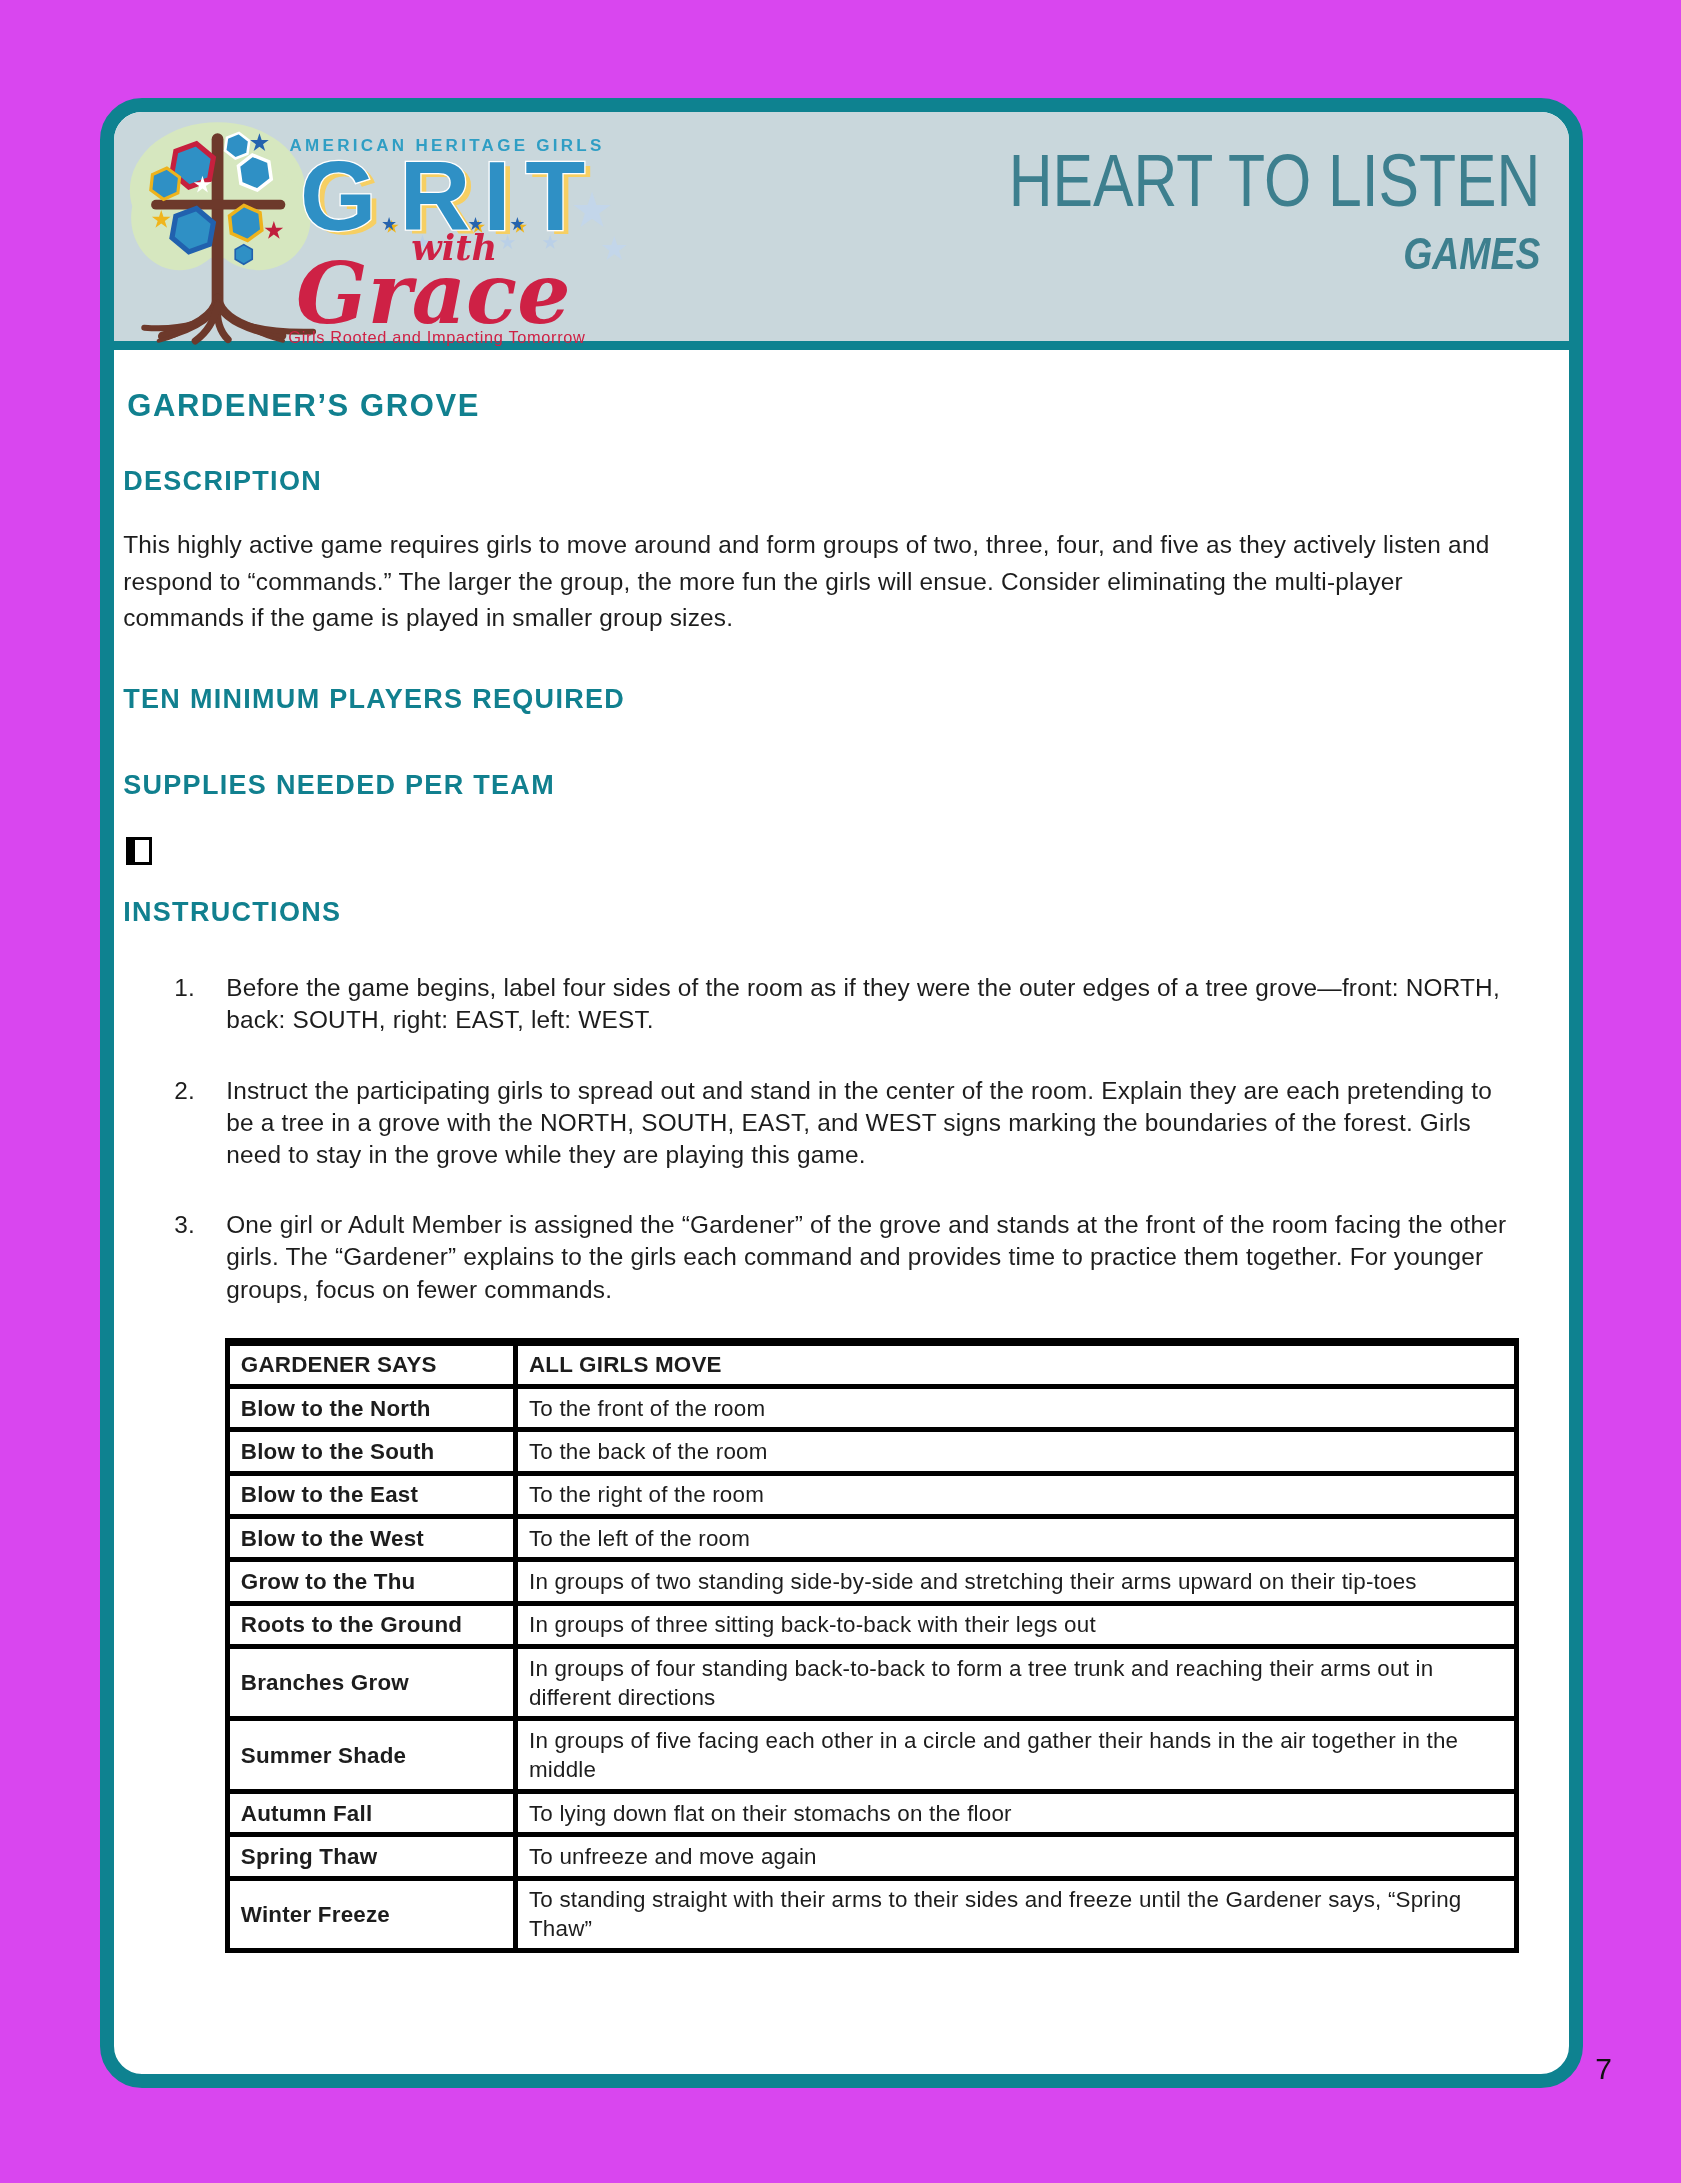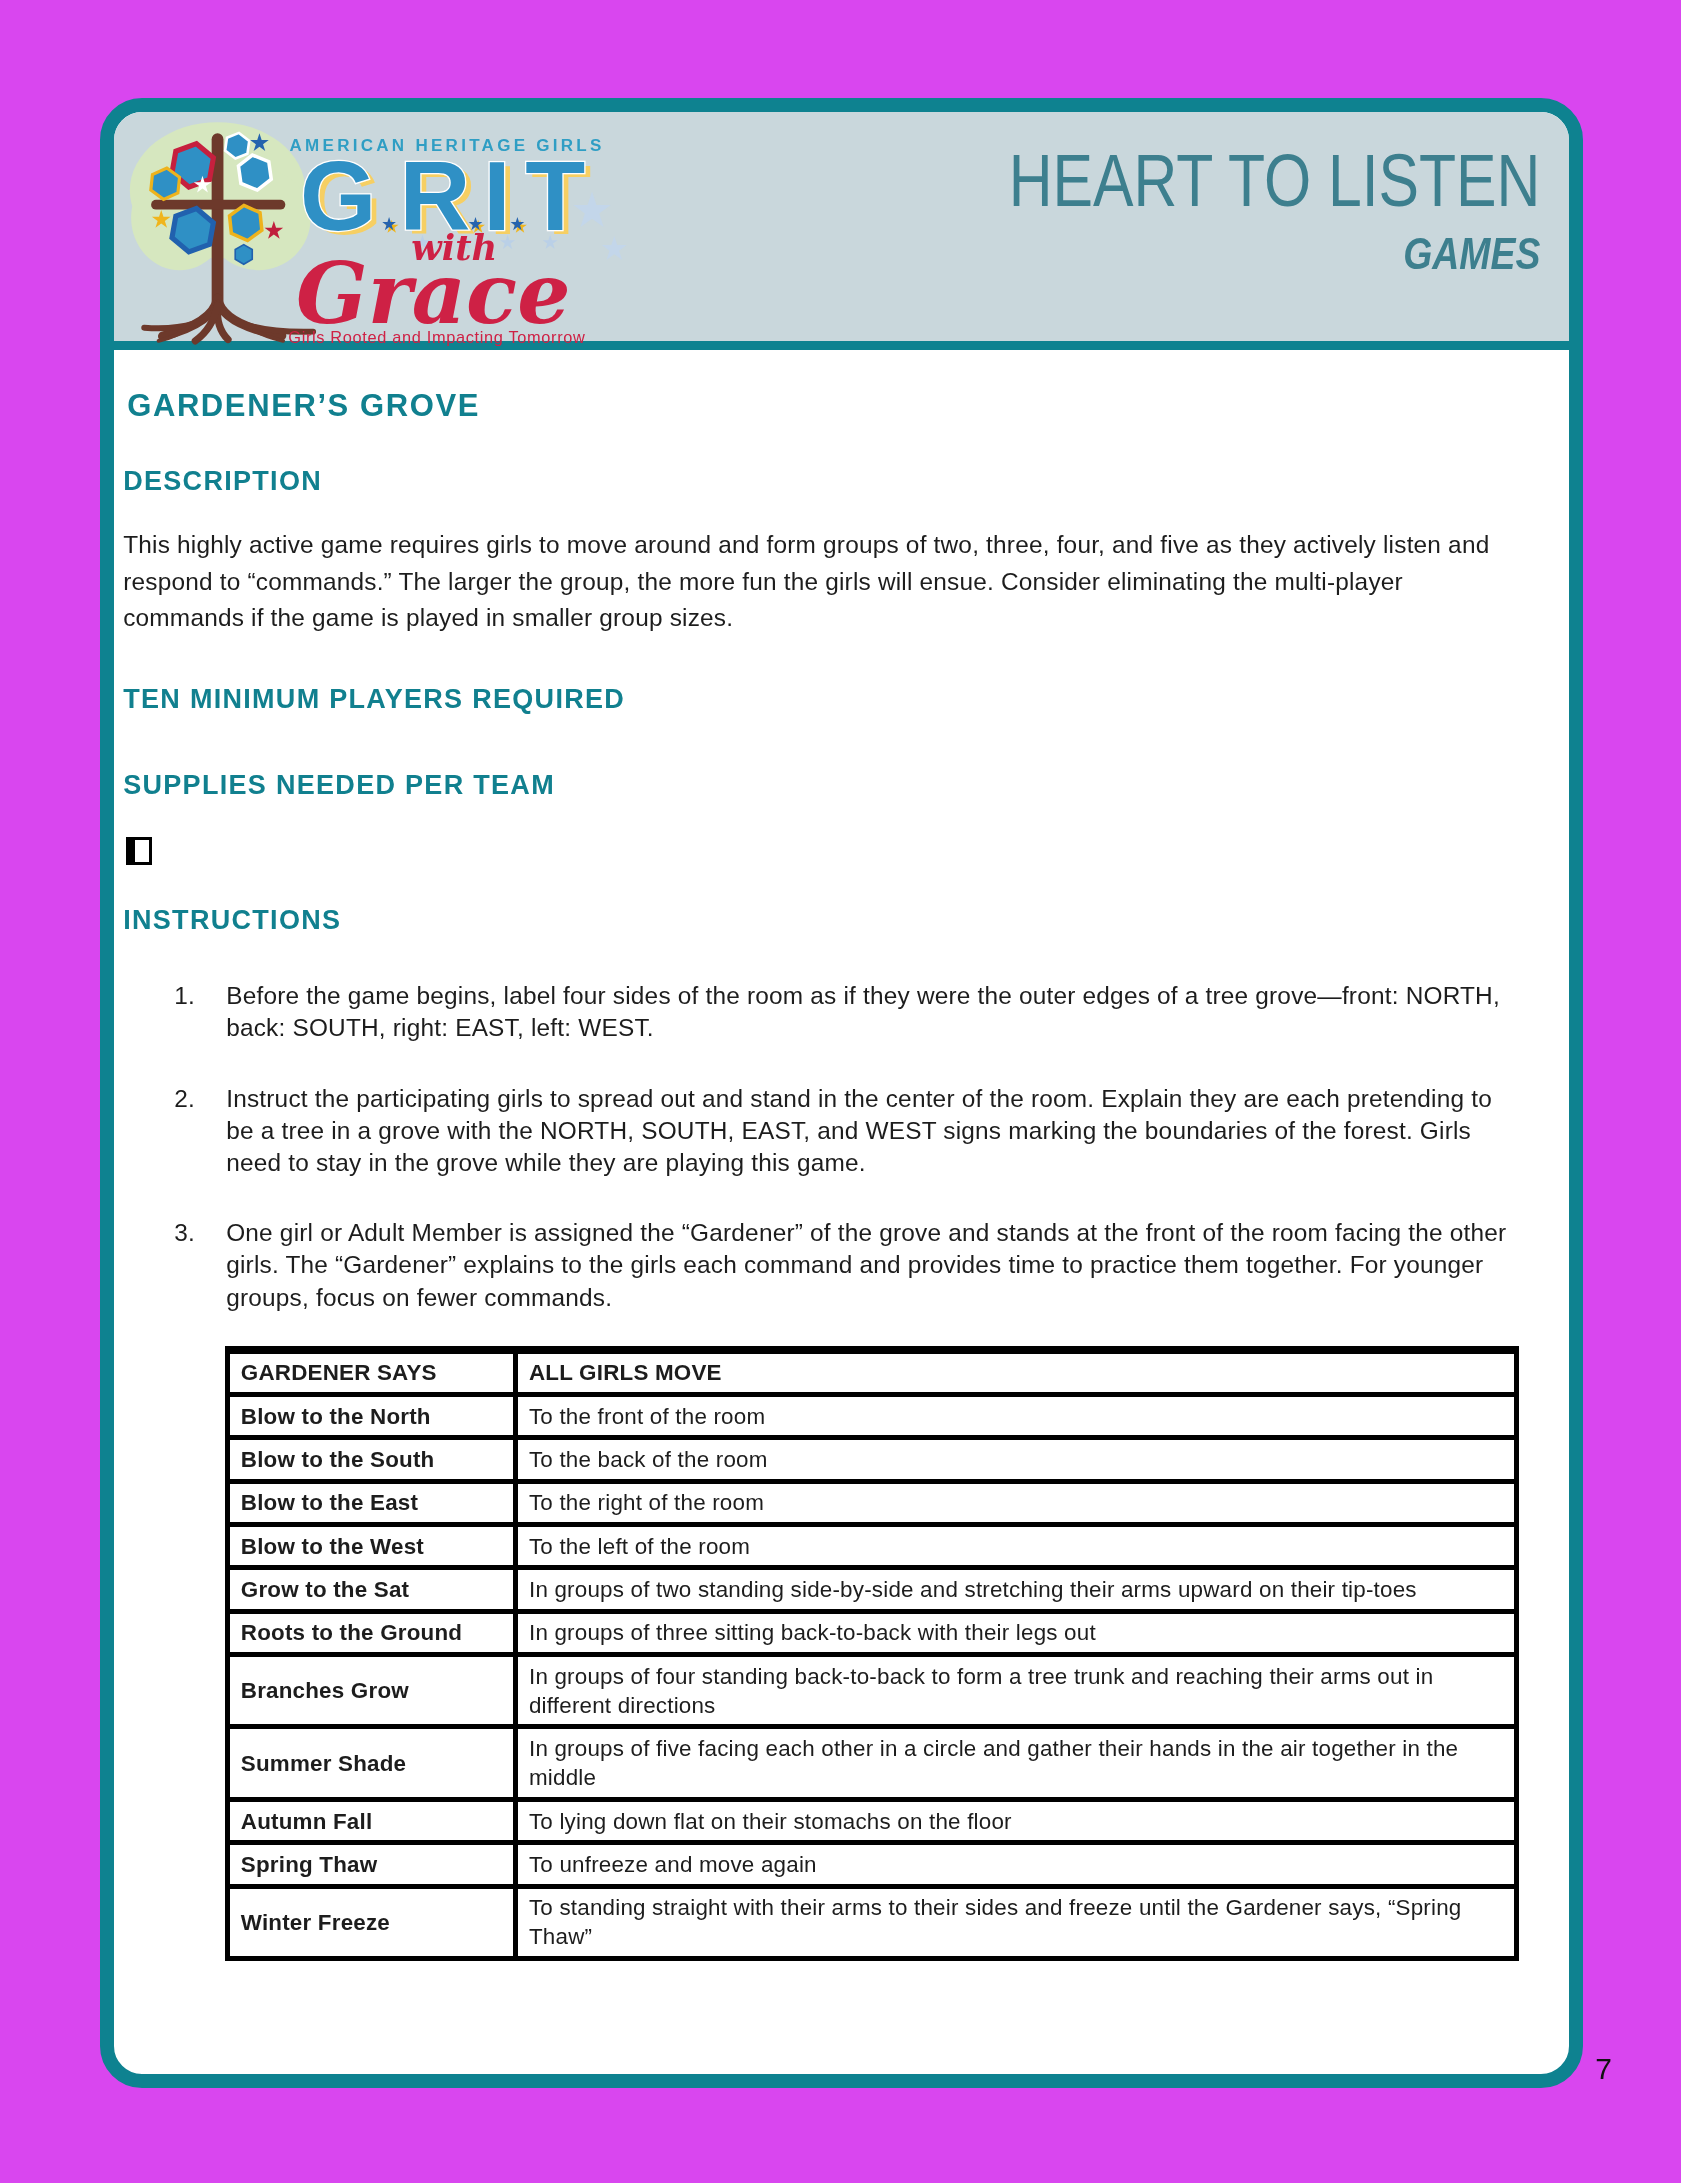--- a/index.html
+++ b/index.html
@@ -29,21 +29,21 @@
   .game-title {
     margin:4px; padding-top:17px; text-align:left; color:#11808f;
     font-size:31px; font-weight:bold; letter-spacing:1.6px;
   }
   .sec-heading {
     margin:0; color:#11808f; font-size:27px; font-weight:bold; letter-spacing:1.3px;
   }
   .h-desc { margin-top:42px; }
   .h-players { margin-top:47px; }
   .h-supplies { margin-top:55px; }
-  .h-instr { margin-top:40px; }
+  .h-instr { margin-top:32px; }
   .desc-body {
     margin:30px 0 0; max-width:1393px; font-size:24.4px; font-weight:300;
     line-height:1.5; letter-spacing:0.2px;
   }
   .supply-item {
     margin-top:36px; font-size:24.4px; font-weight:300; letter-spacing:0.2px;
     display:flex; align-items:center;
   }
   .checkbox {
     display:inline-block; width:14.5px; height:22.4px; margin:0 24px 0 2.6px;
@@ -216,21 +216,21 @@
           </tr>
           <tr>
             <td class="cmd">Blow to the East</td>
             <td class="move">To the right of the room</td>
           </tr>
           <tr>
             <td class="cmd">Blow to the West</td>
             <td class="move">To the left of the room</td>
           </tr>
           <tr>
-            <td class="cmd">Grow to the Sat</td>
+            <td class="cmd">Grow to the Thu</td>
             <td class="move">In groups of two standing side-by-side and stretching their arms upward on their tip-toes</td>
           </tr>
           <tr>
             <td class="cmd">Roots to the Ground</td>
             <td class="move">In groups of three sitting back-to-back with their legs out</td>
           </tr>
           <tr>
             <td class="cmd">Branches Grow</td>
             <td class="move">In groups of four standing back-to-back to form a tree trunk and reaching their arms out in different directions</td>
           </tr>

